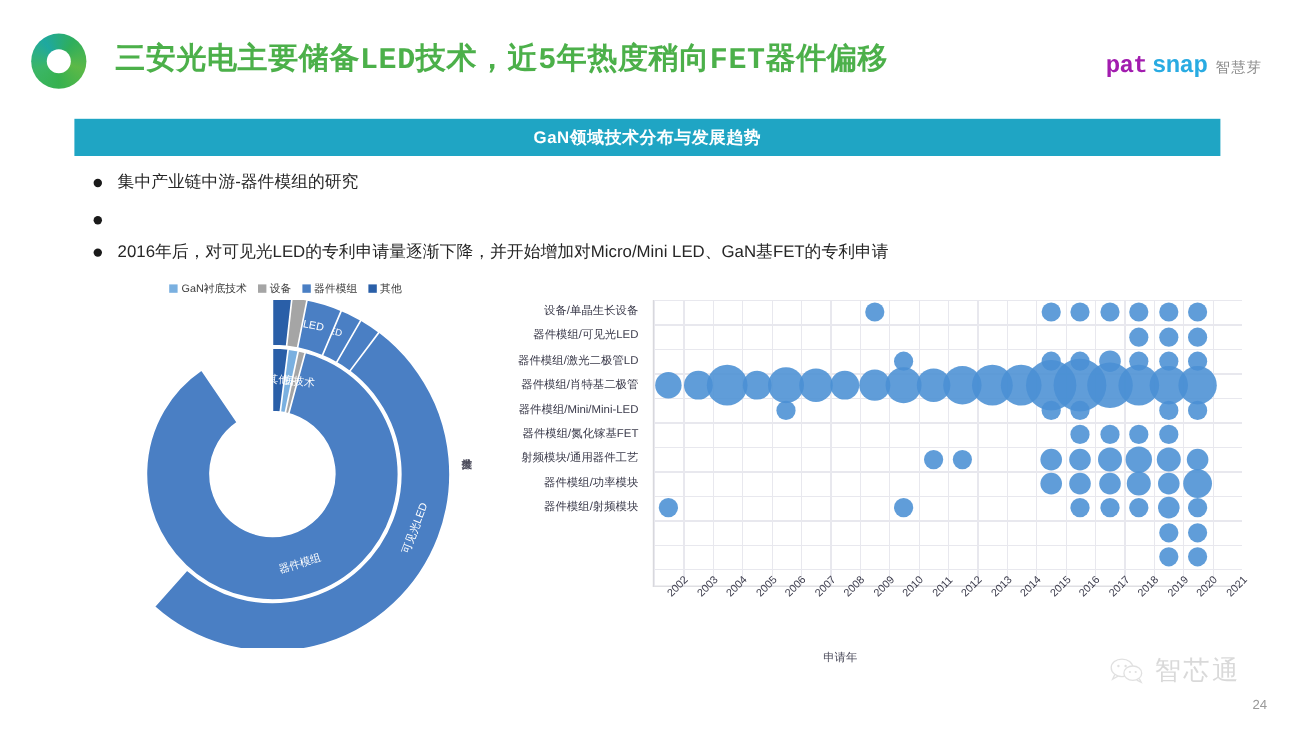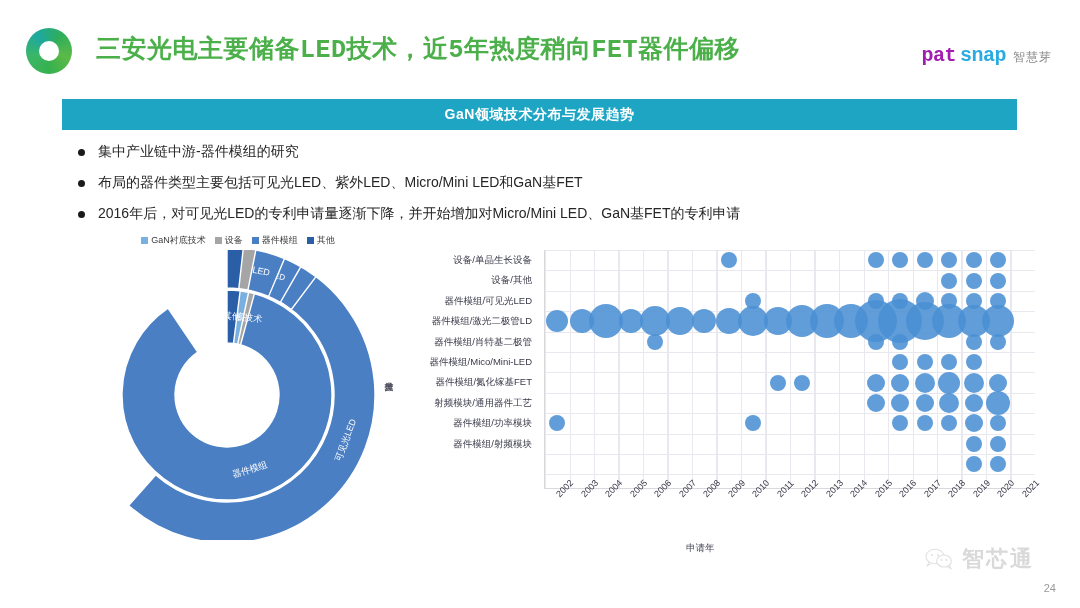--- a/index.html
+++ b/index.html
@@ -73,21 +73,21 @@
   }
   .bub{position:absolute;border-radius:50%;background:#4a8fd4;opacity:.88;transform:translate(-50%,-50%);}
   .xaxis{position:absolute;left:158px;top:240px;width:490px;height:48px;}
   .xtick{
     position:absolute;top:2px;font-size:9px;color:#3a3a4a;
     transform:rotate(-45deg);transform-origin:left top;white-space:nowrap;
   }
   .xlabel-title{position:absolute;left:300px;top:292px;font-size:9.5px;color:#4a4a5a;}
   
   .wechat{
-    position:absolute;right:46px;bottom:34px;display:flex;align-items:center;gap:8px;opacity:.22;font-weight:bold;
+    position:absolute;right:46px;bottom:34px;display:flex;align-items:center;gap:8px;opacity:.22;
   }
   .wechat-name{font-size:22px;color:#555;letter-spacing:2px;}
   .pagenum{position:absolute;right:24px;bottom:14px;font-size:11px;color:#9a9a9a;}
 </style>
 </head>
 <body>
 
 <div class="header">
   <div class="logo-ring"></div>
   <div class="page-title">三安光电主要储备LED技术，近5年热度稍向FET器件偏移</div>
@@ -102,21 +102,20 @@
   <span>GaN领域技术分布与发展趋势</span>
 </div>
 
 <div class="bullets">
   <div class="bullet">
     <span class="bullet-dot"></span>
     <span class="bullet-text">集中产业链中游-器件模组的研究</span>
   </div>
   <div class="bullet">
     <span class="bullet-dot"></span>
-    <span class="bullet-text">布局的器件类型主要包括可见光LED、紫外LED、Micro/Mini LED和GaN基FET</span>
   </div>
   <div class="bullet">
     <span class="bullet-dot"></span>
     <span class="bullet-text">2016年后，对可见光LED的专利申请量逐渐下降，并开始增加对Micro/Mini LED、GaN基FET的专利申请</span>
   </div>
 </div>
 
 <div class="donut-wrap">
   <div class="legend" id="donut-legend">
       <div class="legend-item">
@@ -164,25 +163,24 @@
       <text x="173.12372520215817" y="66.92148125867256" text-anchor="middle" dominant-baseline="middle" transform="rotate(5.939999999999998 173.12372520215817 66.92148125867256)" class="ring-lbl">GaN衬底技术</text>
       <path d="M165,40 A105,105 0 0 1 178.15998952425196,40.82795636197983 L171.5173281453438,93.41003553164715 A52,52 0 0 0 165,93 Z" fill="#2a5fa8" stroke="#fff" stroke-width="1.4"></path>
       <text x="169.92905578305113" y="66.65490181838068" text-anchor="middle" dominant-baseline="middle" transform="rotate(3.5999999999999943 169.92905578305113 66.65490181838068)" class="ring-lbl">其他</text>
     </svg>
 </div>
 
 <div class="bubble-wrap">
   <div class="ylabel-title">技术分类</div>
   <div class="ycats" id="ycats">
       <div class="ycat">设备/单晶生长设备</div>
-      <div class="ycat">设备/其他</div>
       <div class="ycat">器件模组/可见光LED</div>
       <div class="ycat">器件模组/激光二极管LD</div>
       <div class="ycat">器件模组/肖特基二极管</div>
-      <div class="ycat">器件模组/Mico/Mini-LED</div>
+      <div class="ycat">器件模组/Mini/Mini-LED</div>
       <div class="ycat">器件模组/氮化镓基FET</div>
       <div class="ycat">射频模块/通用器件工艺</div>
       <div class="ycat">器件模组/功率模块</div>
       <div class="ycat">器件模组/射频模块</div>
     </div>
   <div class="plot" id="plot">
       <div class="bub" style="left: 183.75px; top: 10.2px; width: 16px; height: 16px;"></div>
       <div class="bub" style="left: 330.75px; top: 10.2px; width: 16px; height: 16px;"></div>
       <div class="bub" style="left: 355.25px; top: 10.2px; width: 16px; height: 16px;"></div>
       <div class="bub" style="left: 379.75px; top: 10.2px; width: 16px; height: 16px;"></div>

